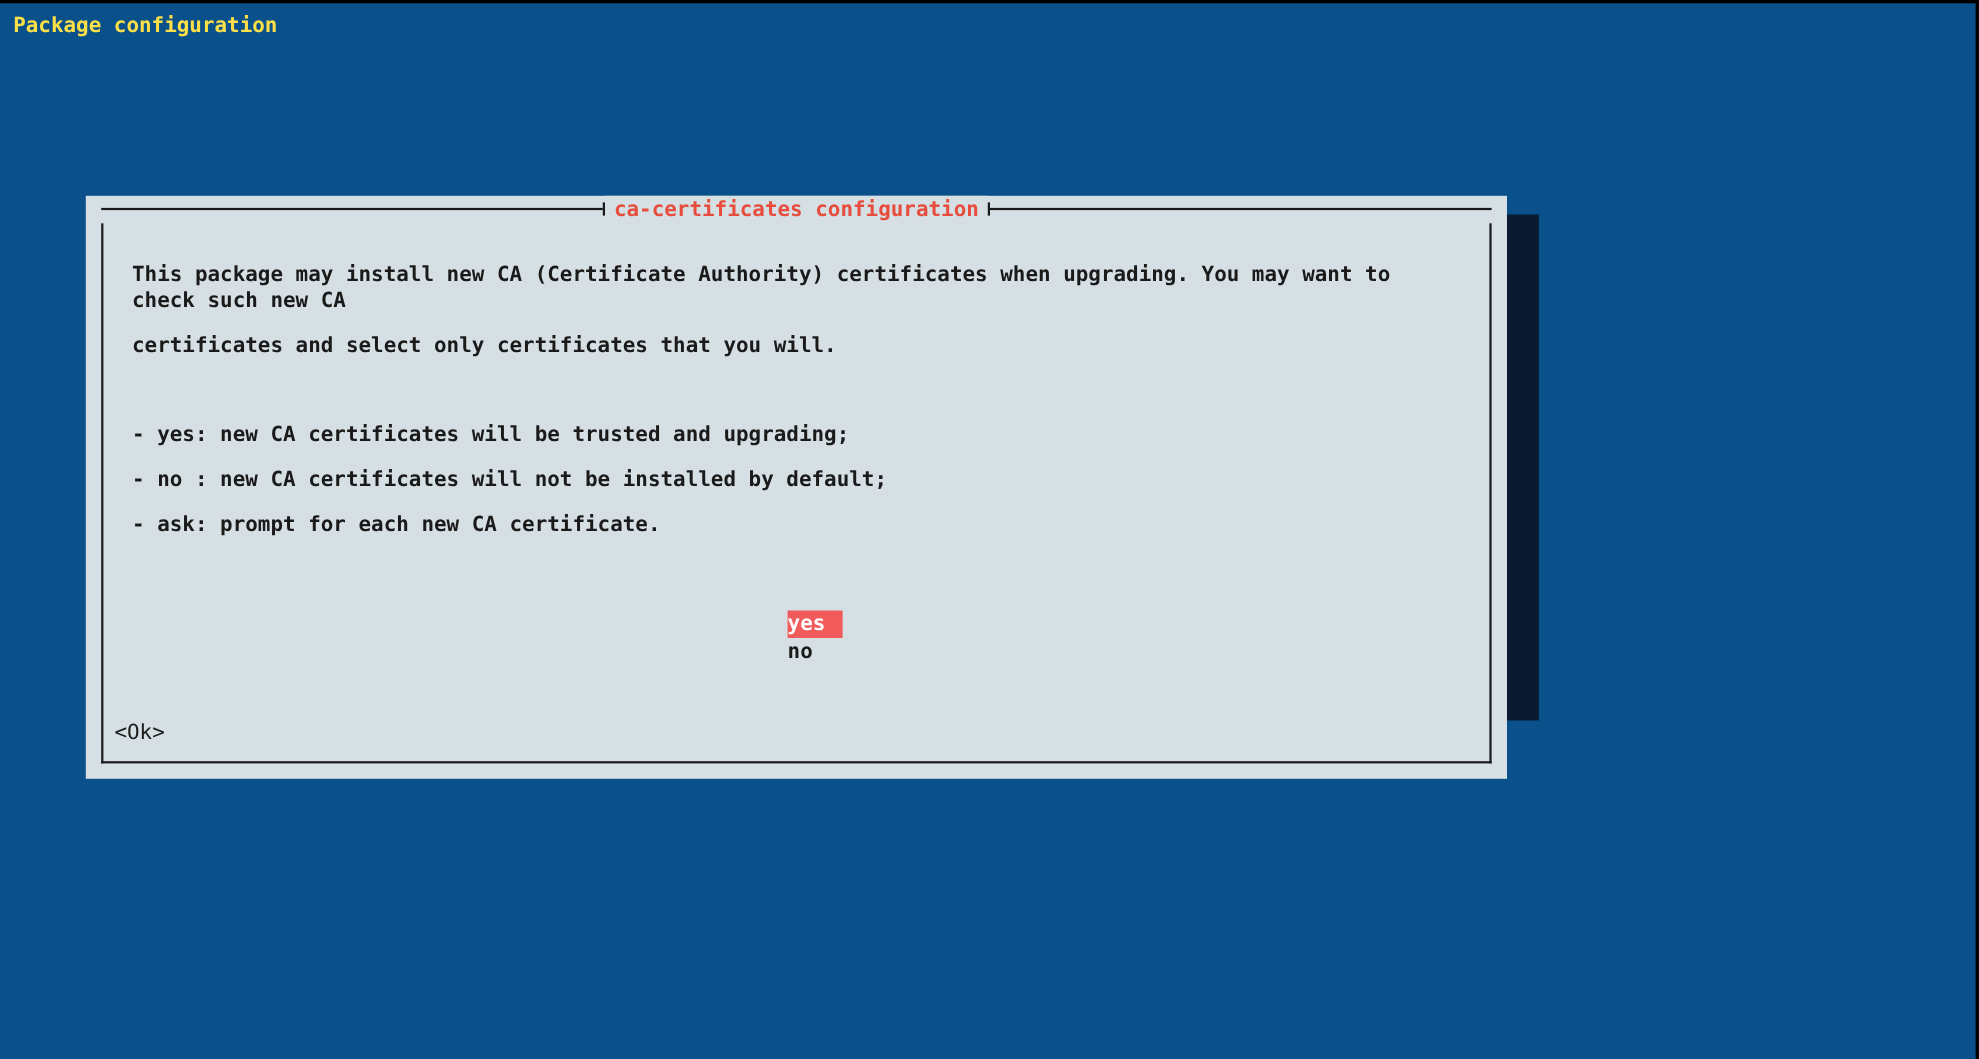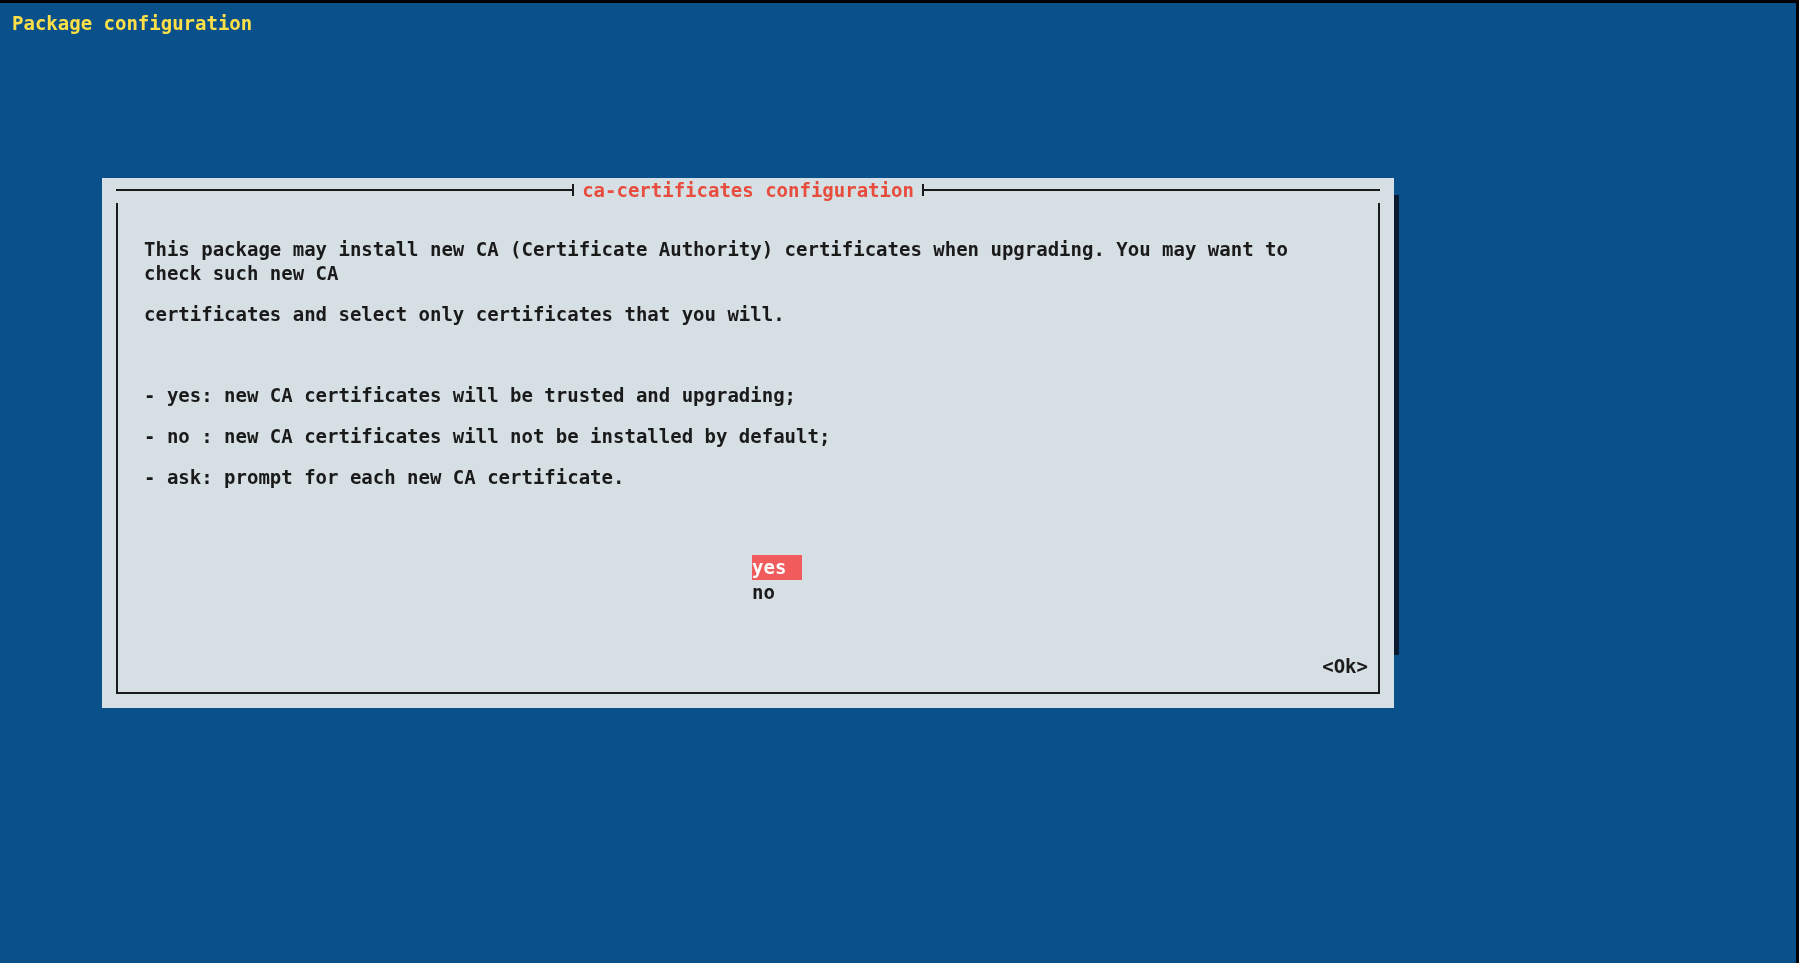--- a/index.html
+++ b/index.html
@@ -38,21 +38,21 @@
       top: 192px;
       left: 107px;
       width: 1292px;
       height: 460px;
       background: #0a1a2e;
     }
     
     .dialog-box {
       position: absolute;
       top: 175px;
-      left: 102px;
+      left: 78px;
       width: 1292px;
       background: #d5dfe4;
       color: #1a1a1a;
       padding: 0px 14px 14px 14px;
     }
     
     .dialog-border {
       border: 2px solid #1a1a1a;
       border-top: none;
       position: relative;
@@ -101,32 +101,31 @@
     
     .menu-options {
       text-align: left;
       margin-left: 612px;
       font-weight: bold;
     }
     
     .menu-option {
       display: inline-block;
       min-width: 1em;
-      margin-left: 12px;
     }
     
     .menu-option.selected {
       background: #f15b5b;
       color: #fcfcfc;
       padding-right: 16px;
     }
     
     .ok-button-wrap {
-      text-align: right;
-      font-weight: bold;
+      text-align: left;
+      font-weight: normal;
     }
     
     .ok-button {
       display: inline-block;
     }
   </style>
 </head>
 <body>
 
 <div class="terminal-bg">

